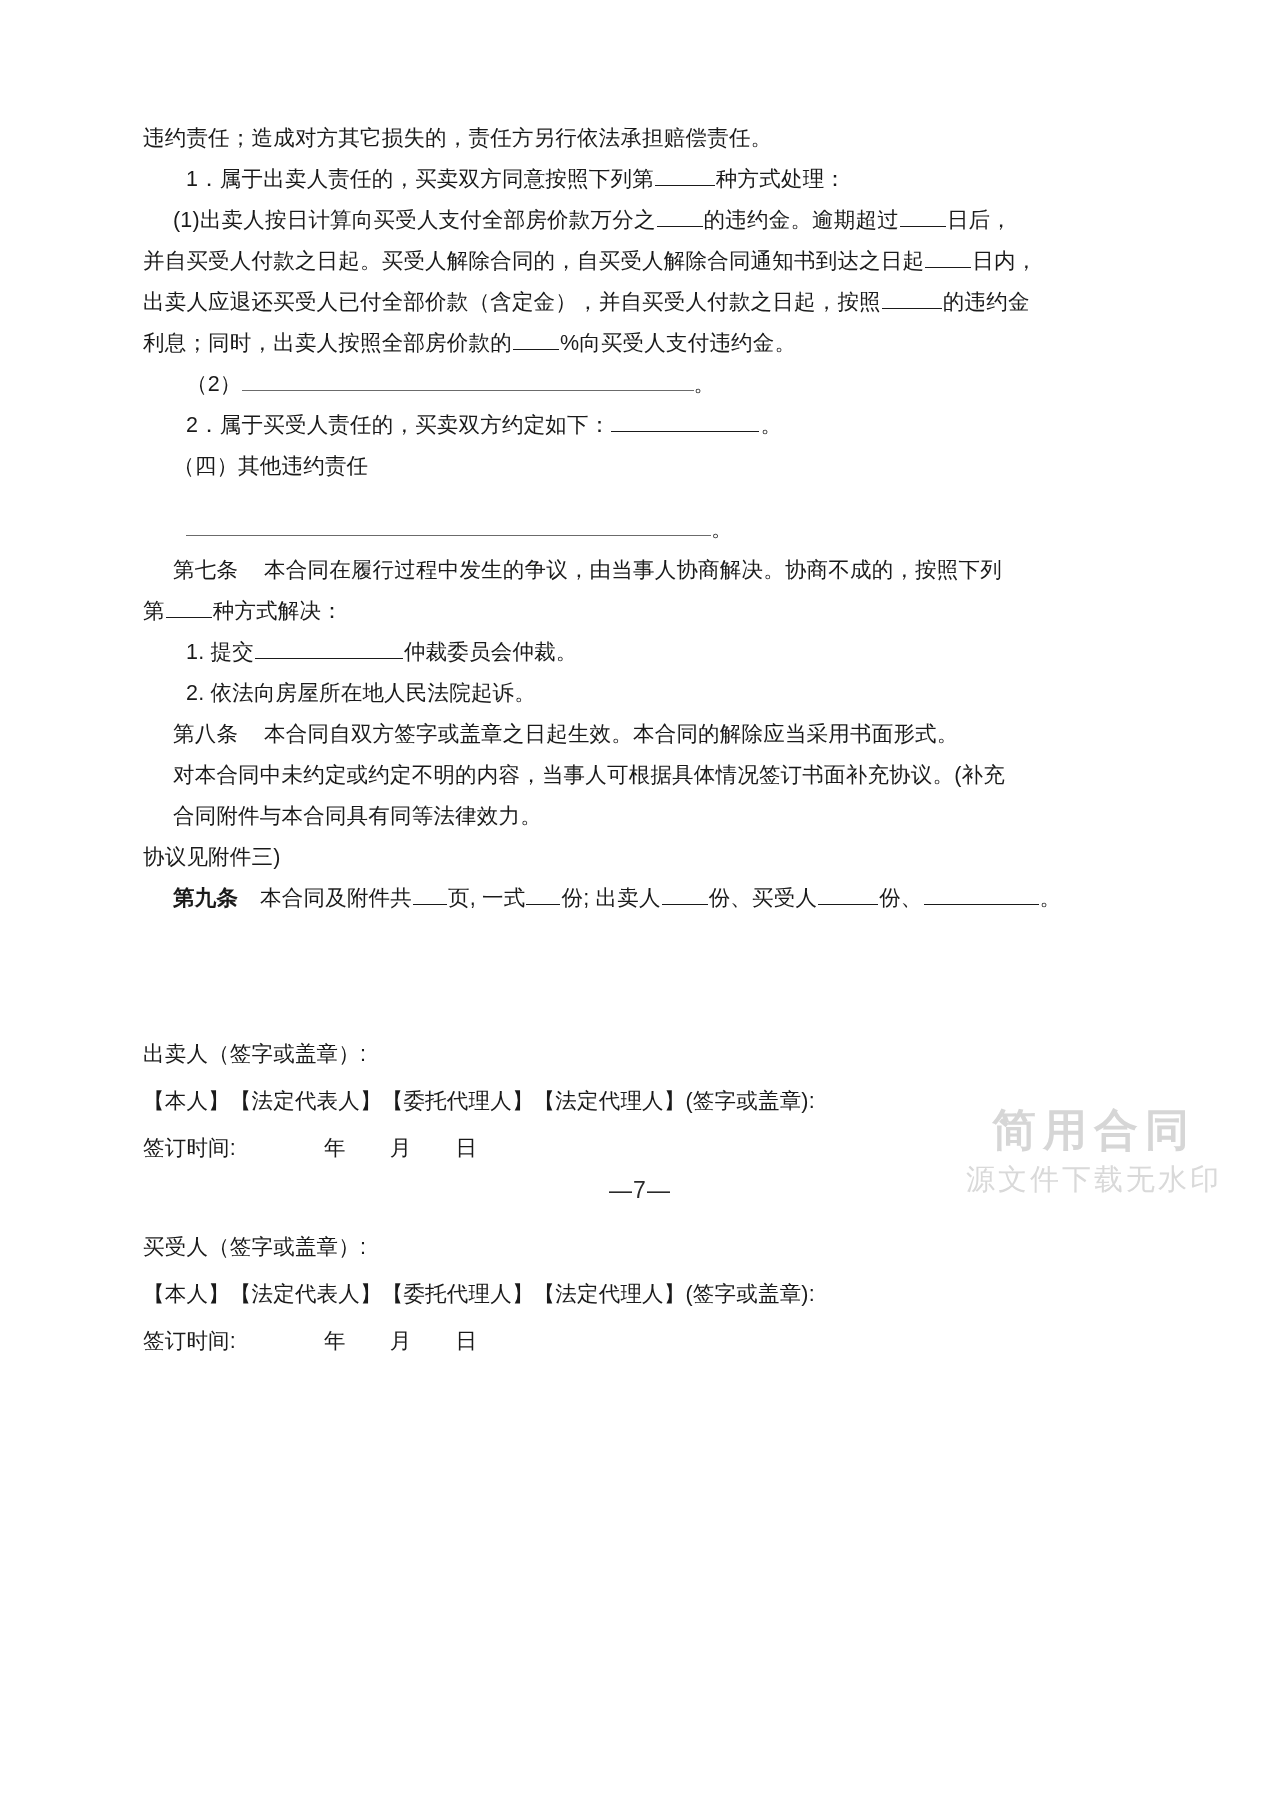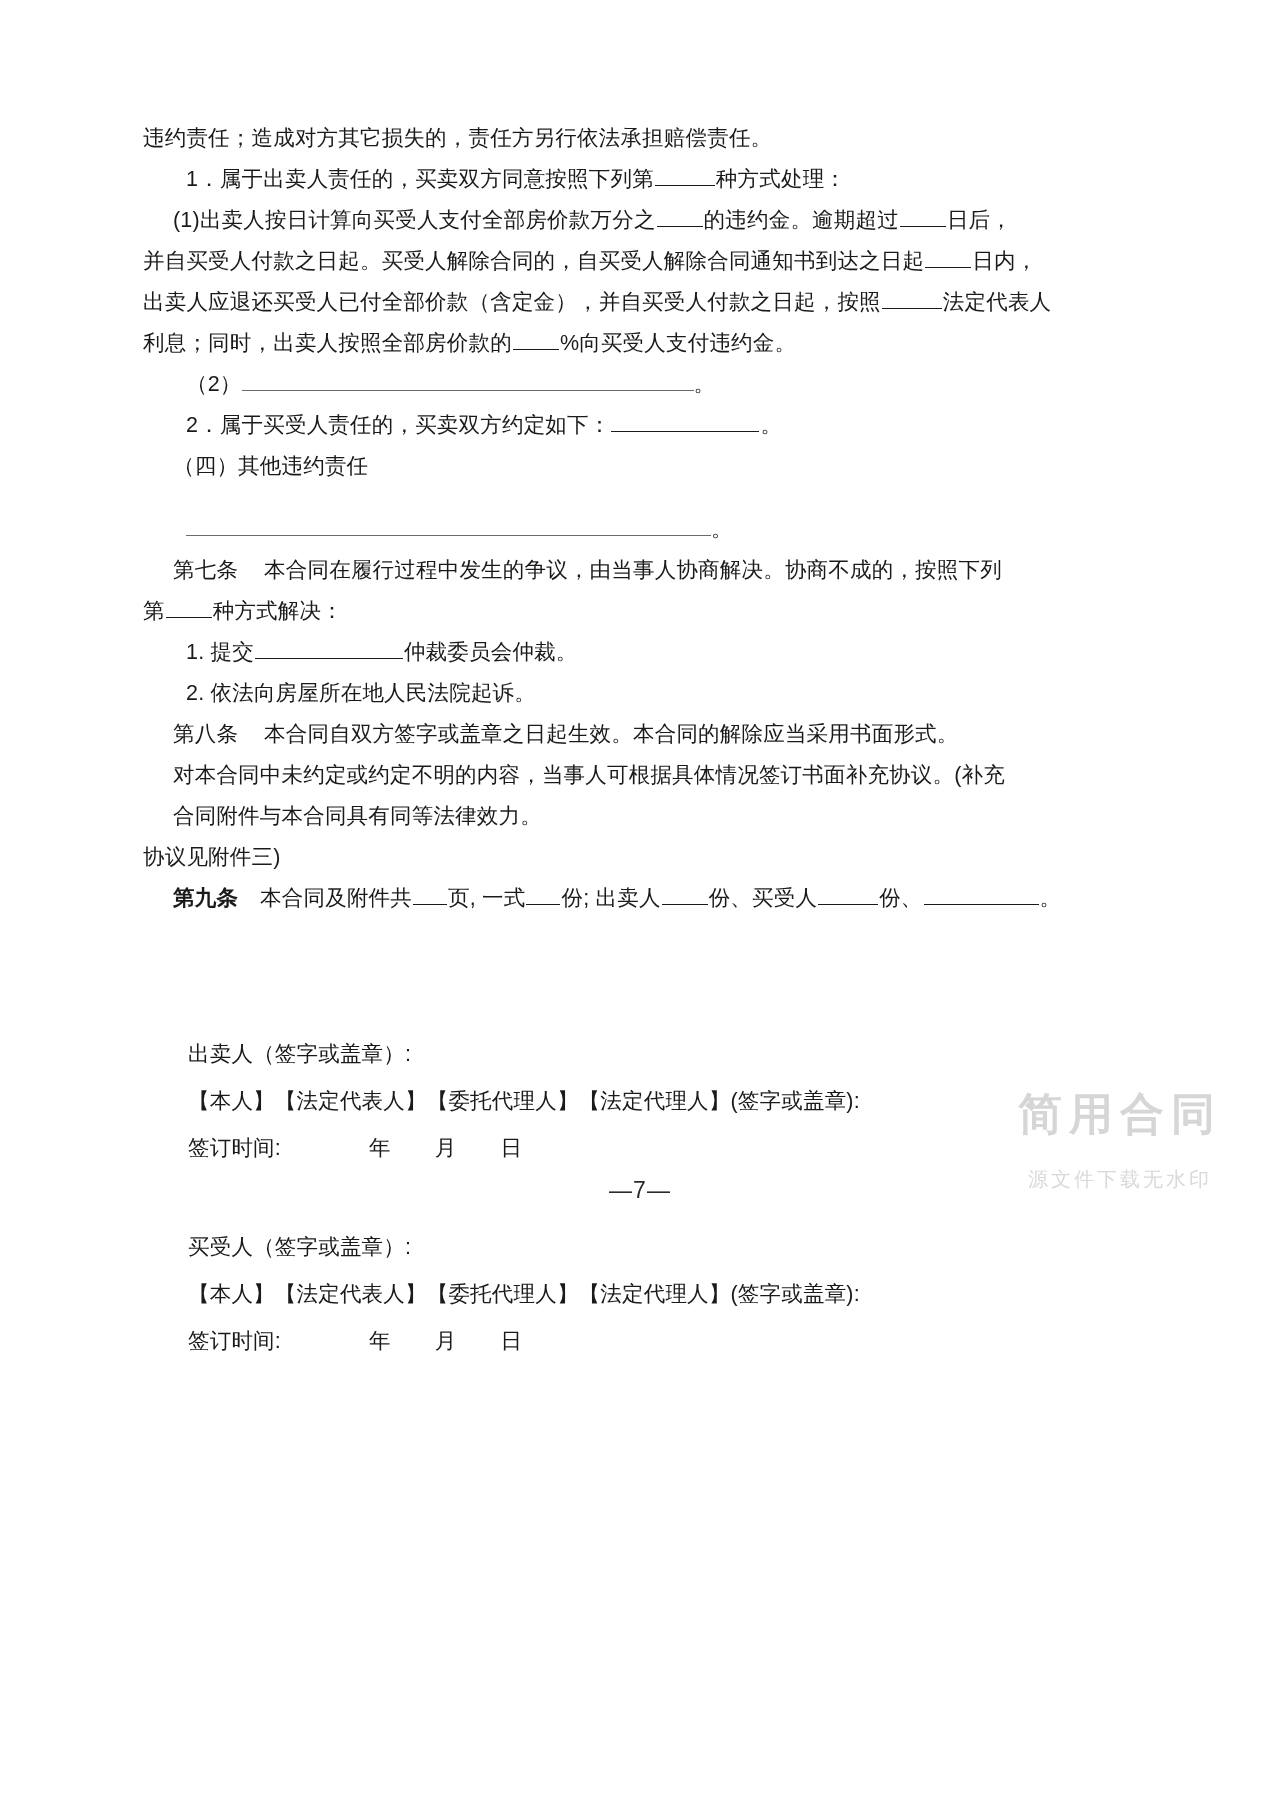--- a/index.html
+++ b/index.html
@@ -62,21 +62,20 @@
   .r-wide { width: 452px; }
   .r-wider { width: 525px; }
 
   .bold { font-weight: bold; }
 
   .spacer-lg { height: 112px; }
   .spacer-md { height: 52px; }
 
   .sig-block .para {
     line-height: 47px;
-    margin-left: 45px;
   }
   .sig-gap { display: inline-block; width: 44px; }
 
   
   .watermark {
     position: absolute;
     right: 58px;
     bottom: 216px;
     text-align: center;
     pointer-events: none;
@@ -84,26 +83,27 @@
   }
   .watermark .wm-main {
     font-size: 44px;
     font-weight: bold;
     color: #d6d6d6;
     letter-spacing: 7px;
     line-height: 60px;
     white-space: nowrap;
   }
   .watermark .wm-sub {
-    font-size: 20px;
+    font-size: 29px;
     color: #d9d9d9;
     letter-spacing: 3px;
     line-height: 34px;
-    margin-top: 18px;
+    margin-top: 2px;
     white-space: nowrap;
+    text-align: right;
   }
   .pagenum {
     position: absolute;
     left: 0;
     right: 0;
     bottom: 208px;
     text-align: center;
     font-size: 23px;
     color: #2a2a2a;
     letter-spacing: 1px;
@@ -124,21 +124,21 @@
       <span>1．属于出卖人责任的，买卖双方同意按照下列第</span><span class="blank b-md"></span><span>种方式处理：</span>
     </p>
 
     <p class="para indent-3">
       <span>(1)出卖人按日计算向买受人支付全部房价款万分之</span><span class="blank b-sm"></span><span>的违约金。逾期超过</span><span class="blank b-sm"></span><span>日后，</span>
     </p>
     <p class="para">
       <span>并自买受人付款之日起。买受人解除合同的，自买受人解除合同通知书到达之日起</span><span class="blank b-sm"></span><span>日内，</span>
     </p>
     <p class="para">
-      <span>出卖人应退还买受人已付全部价款（含定金），并自买受人付款之日起，按照</span><span class="blank b-md"></span><span>法定代表人</span>
+      <span>出卖人应退还买受人已付全部价款（含定金），并自买受人付款之日起，按照</span><span class="blank b-md"></span><span>的违约金</span>
     </p>
     <p class="para">
       <span>利息；同时，出卖人按照全部房价款的</span><span class="blank b-sm"></span><span>%向买受人支付违约金。</span>
     </p>
 
     <p class="para indent-2">
       <span>（2）</span><span class="longrule r-wide"></span><span>。</span>
     </p>
 
     <p class="para indent-2">

